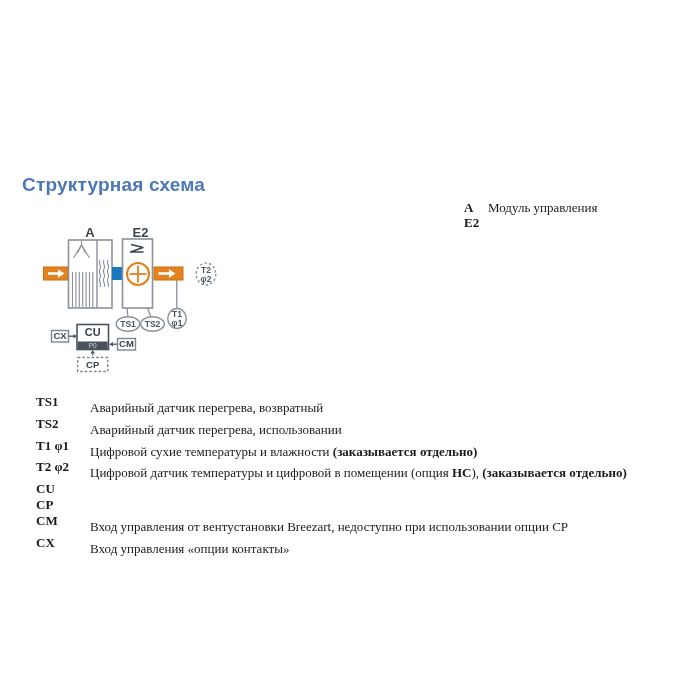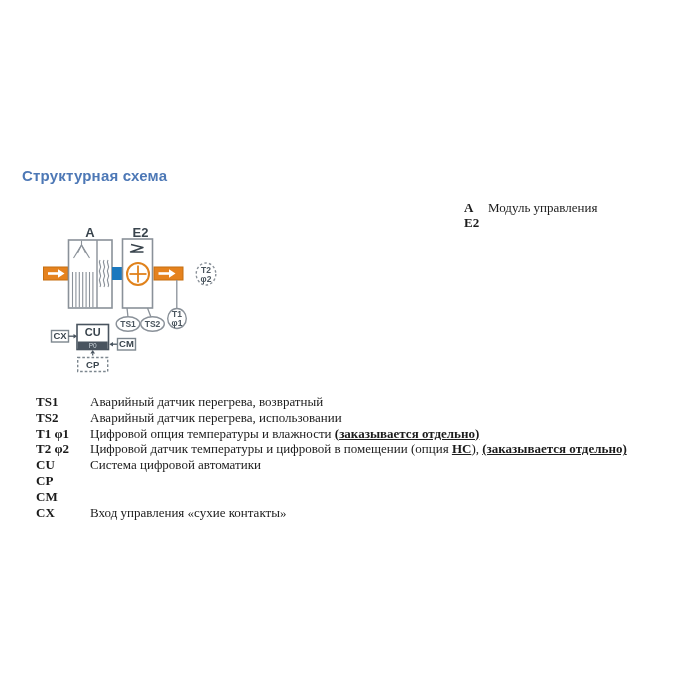--- a/index.html
+++ b/index.html
@@ -1,32 +1,32 @@
 <!DOCTYPE html>
 <html><head>
 <meta charset="utf-8">
 <style>
   html,body{margin:0;padding:0;background:#fff;}
   .canvas{position:relative;width:700px;height:700px;background:#ffffff;overflow:hidden;
           font-family:"Liberation Sans",sans-serif;}
-  .page-title{position:absolute;left:22px;top:167px;font-size:15px;font-weight:bold;
+  .page-title{position:absolute;left:22px;top:174px;font-size:19px;font-weight:bold;
               color:#4d78b6;letter-spacing:.2px;}
   
   .right-legend{position:absolute;left:464px;top:201px;font-family:"Liberation Serif",serif;
                 font-size:13px;color:#1c1c1c;line-height:14.8px;}
   .rl-row{display:flex;}
   .rl-key{display:inline-block;width:24px;font-weight:bold;}
   
   .bottom-legend{position:absolute;left:36px;top:394px;width:650px;
                  font-family:"Liberation Serif",serif;font-size:13px;color:#1b1b1b;
                  line-height:15.8px;}
   .legend-row{display:flex;align-items:flex-start;}
   .legend-key{flex:0 0 54px;font-weight:bold;white-space:nowrap;}
-  .legend-desc{white-space:nowrap;}
-  .legend-desc .b{font-weight:bold;text-decoration:underline;}
+  .legend-desc{white-space:nowrap;margin-top:6px;}
+  .legend-desc .b{font-weight:bold;}
   
   .diagram{position:absolute;left:30px;top:225px;width:200px;height:150px;}
   .diagram text{font-family:"Liberation Sans",sans-serif;}
   .lbl-big{font-size:13px;font-weight:bold;fill:#39444d;}
   .lbl-sensor{font-size:8.5px;font-weight:bold;fill:#4a555e;}
   .lbl-box{font-size:9.5px;font-weight:bold;fill:#39444d;}
   .lbl-cu{font-size:11px;font-weight:bold;fill:#39444d;}
   .lbl-p0{font-size:6.5px;fill:#cfd7de;}
   .stroke-gray{stroke:#8a9199;fill:none;}
   .box{stroke:#8a9199;fill:#ffffff;stroke-width:1.6;}
@@ -169,35 +169,35 @@
       <div class="legend-row">
         <span class="legend-key">TS1</span>
         <span class="legend-desc"><span>Аварийный датчик перегрева, возвратный</span></span>
       </div>
       <div class="legend-row">
         <span class="legend-key">TS2</span>
         <span class="legend-desc"><span>Аварийный датчик перегрева, использовании</span></span>
       </div>
       <div class="legend-row">
         <span class="legend-key">T1 φ1</span>
-        <span class="legend-desc"><span>Цифровой опция температуры и влажности </span><span class="b">(заказывается отдельно)</span></span>
+        <span class="legend-desc"><span>Цифровой сухие температуры и влажности </span><span class="b">(заказывается отдельно)</span></span>
       </div>
       <div class="legend-row">
         <span class="legend-key">T2 φ2</span>
         <span class="legend-desc"><span>Цифровой датчик температуры и цифровой в помещении (опция </span><span class="b">НС</span><span>), </span><span class="b">(заказывается отдельно)</span></span>
       </div>
       <div class="legend-row">
         <span class="legend-key">CU</span>
-        <span class="legend-desc"><span>Система цифровой автоматики</span></span>
       </div>
       <div class="legend-row">
         <span class="legend-key">CP</span>
       </div>
       <div class="legend-row">
         <span class="legend-key">CM</span>
+        <span class="legend-desc"><span>Вход управления от вентустановки Breezart, недоступно при использовании опции СР</span></span>
       </div>
       <div class="legend-row">
         <span class="legend-key">CX</span>
-        <span class="legend-desc"><span>Вход управления «сухие контакты»</span></span>
+        <span class="legend-desc"><span>Вход управления «опции контакты»</span></span>
       </div>
     </div>
 
 </div>
 
 </body></html>

